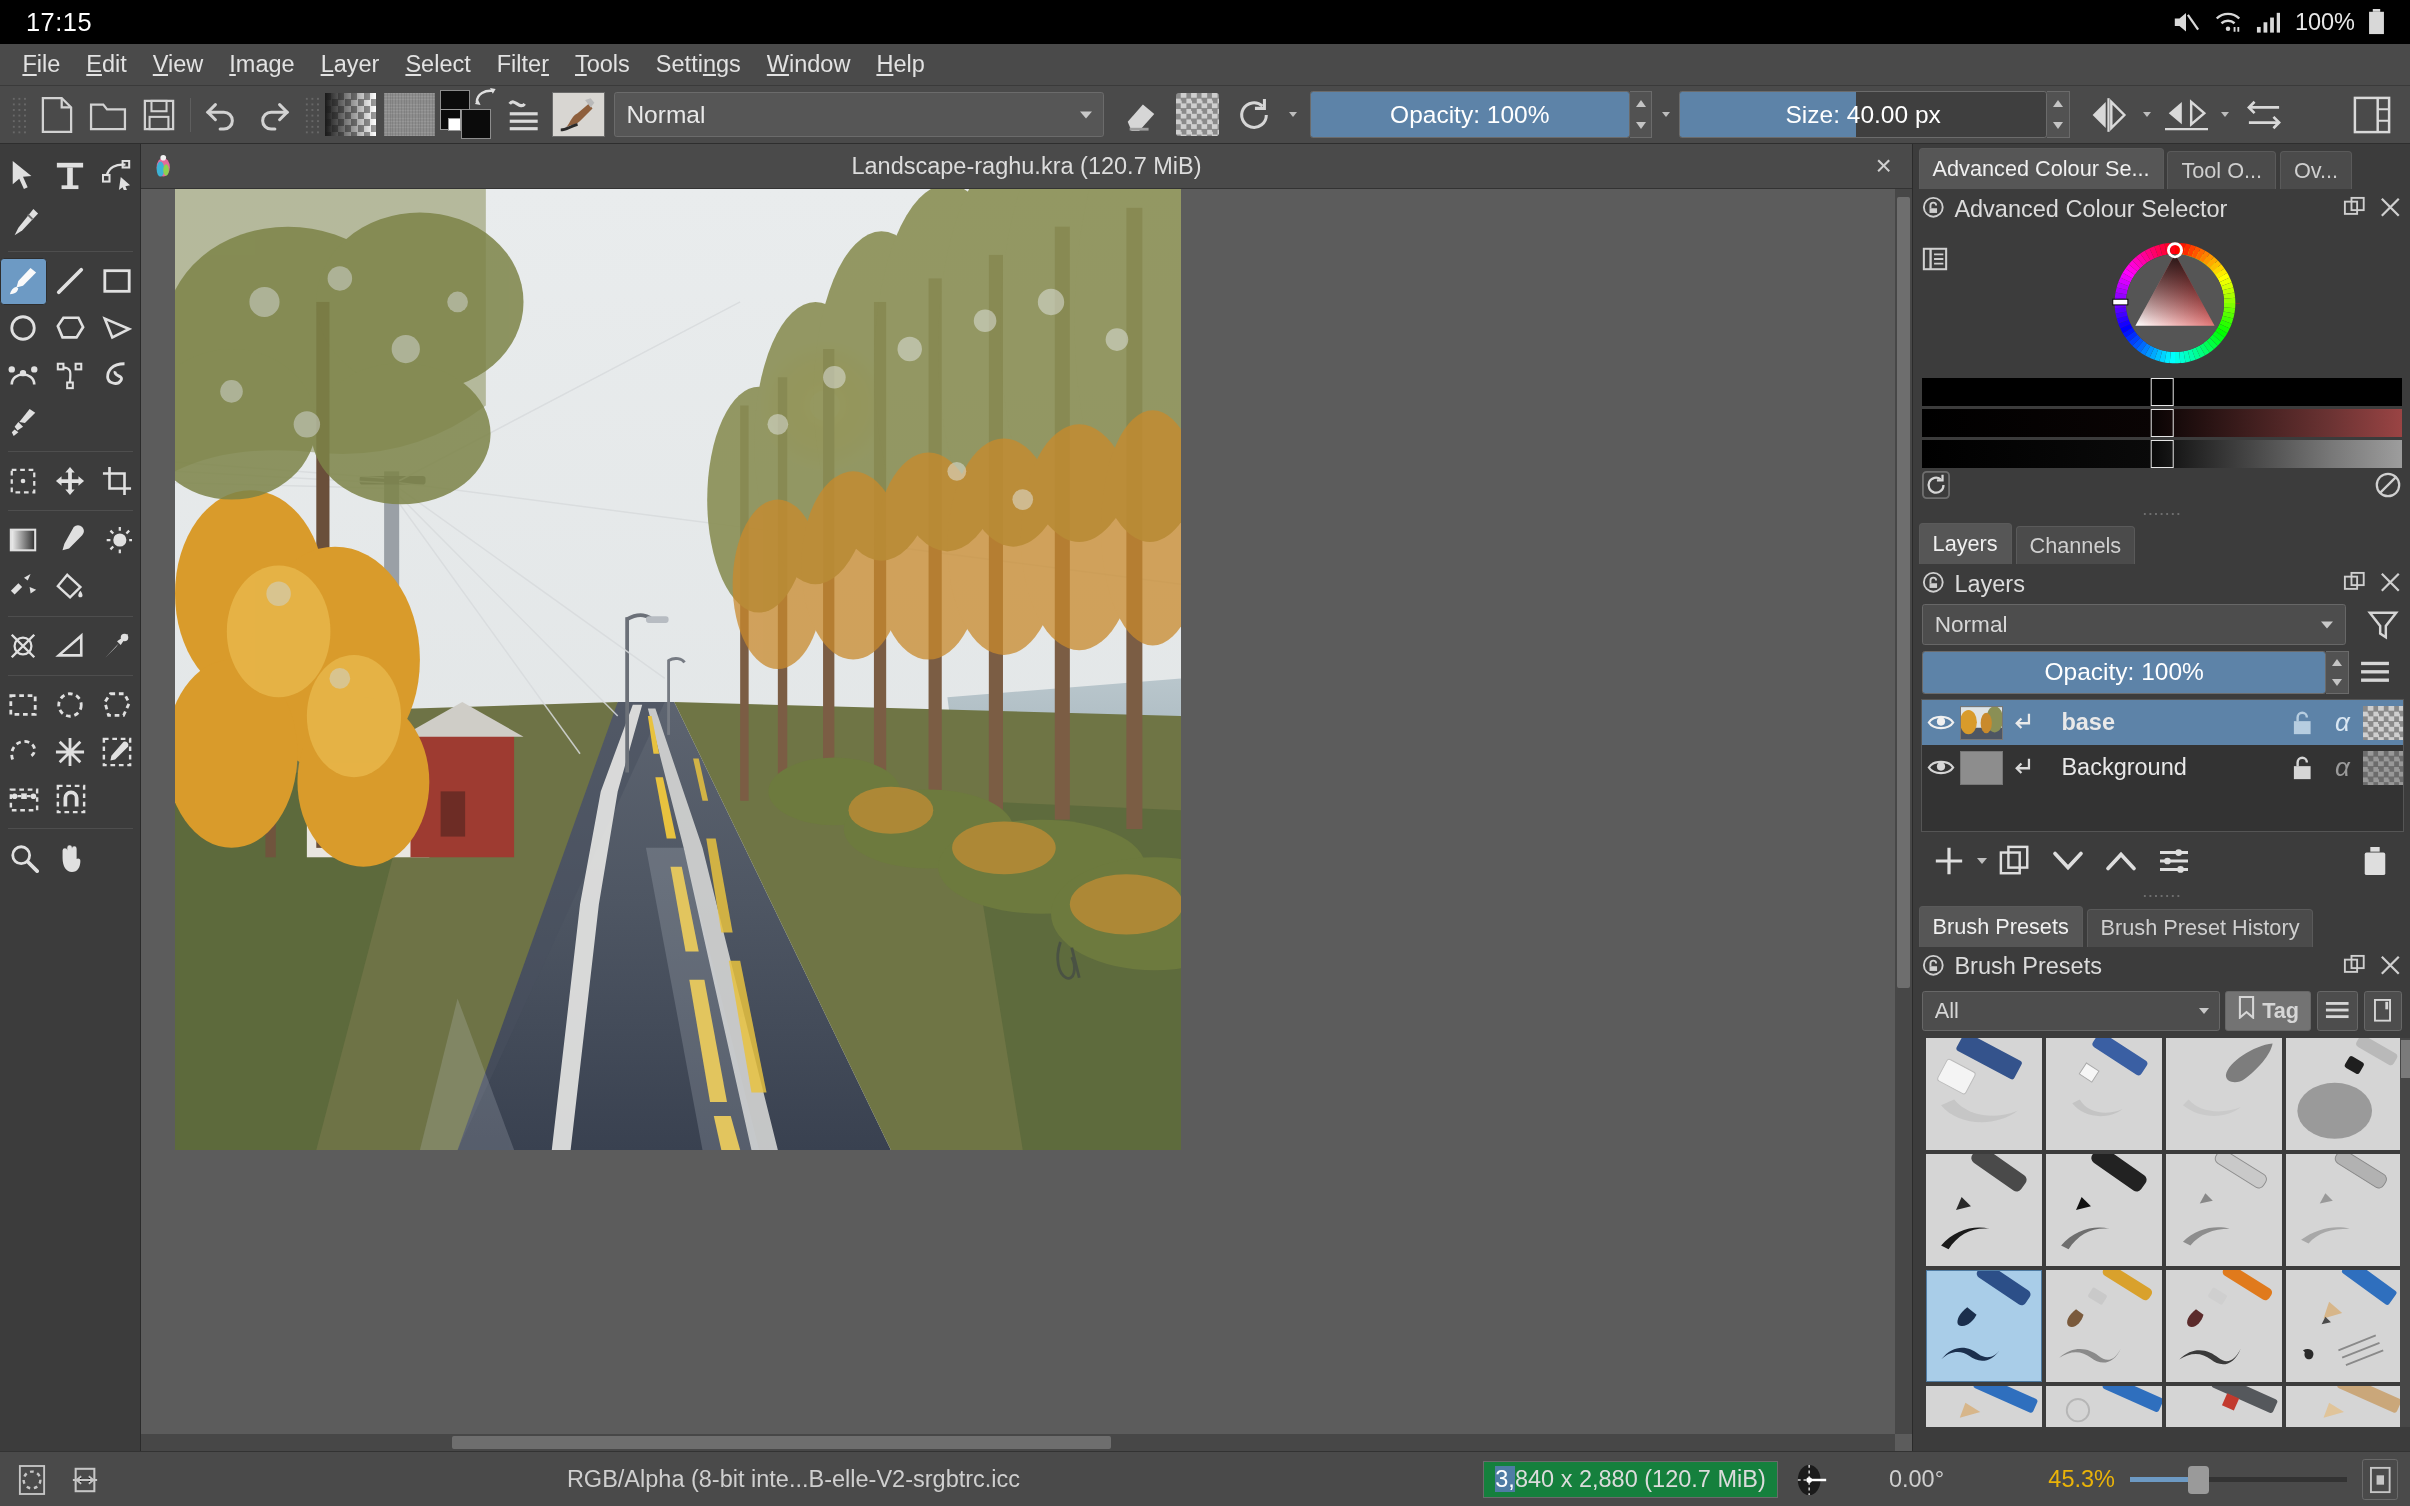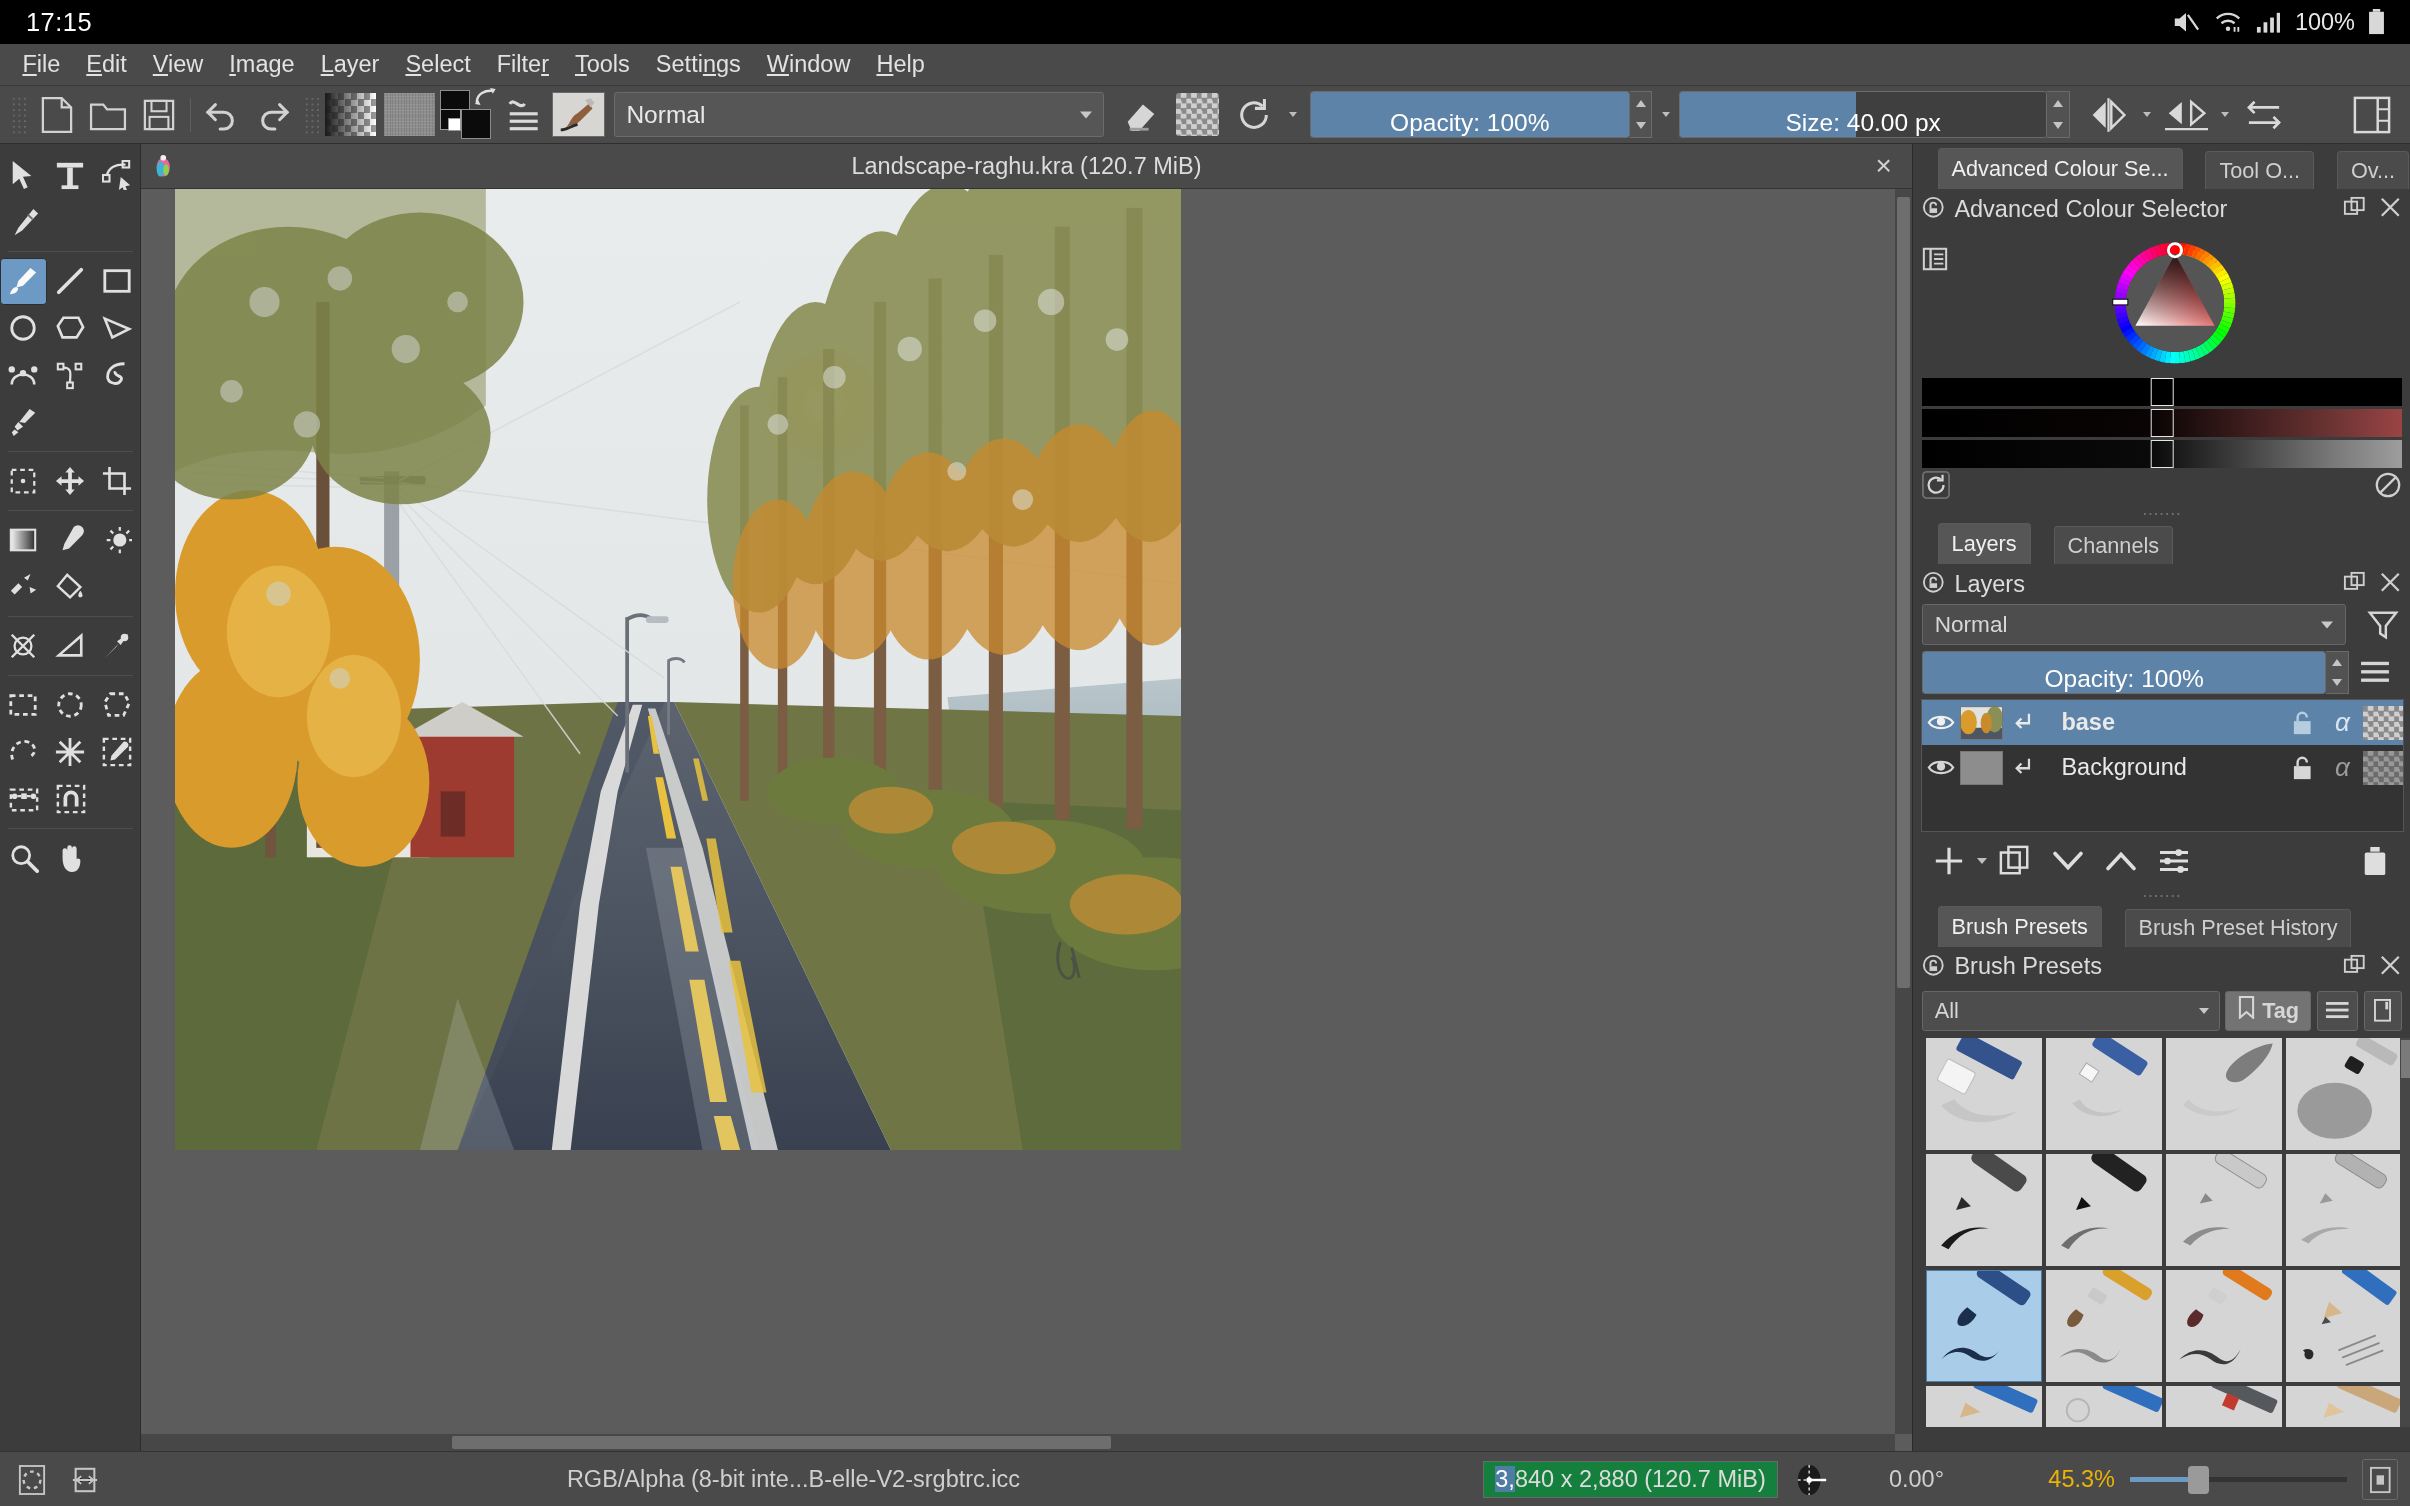--- a/index.html
+++ b/index.html
@@ -50,21 +50,21 @@
   .fgbg .arrows{ position:absolute; right:-1.9px; top:-3.8px; }
   .brushprev { width:53px;height:45px; background:#d8d6d2; border:0.9px solid #6a6a6a;
                display:flex;align-items:center;justify-content:center;}
   .combo { height:45px; background:#565656; border:0.9px solid #6b6b6b; border-radius:2.8px;
            display:flex; align-items:center; padding:0 11.3px; position:relative;}
   .combo span.val { font-size:24.5px; color:#e8e8e8;}
   .combo .caret { position:absolute; right:11.3px; top:50%; transform:translateY(-50%);
                   border-left:6.6px solid transparent; border-right:6.6px solid transparent;
                   border-top:7.5px solid #c8c8c8;}
   .slider-box { position:relative; height:47px; border:0.9px solid #6b6b6b; border-radius:2.8px;
-                background:#3f3f3f; display:flex; align-items:flex-end; justify-content:center;
+                background:#3f3f3f; display:flex; align-items:center; justify-content:center;
                 overflow:hidden;}
   .slider-fill { position:absolute; left:0; top:0; bottom:0; background:#5d83a8;}
   .slider-box .txt { position:relative; font-size:24.5px; color:#ffffff; z-index:2;}
   .spin { width:22.6px; height:47px; display:flex; flex-direction:column;
           border:0.9px solid #6b6b6b; border-left:none; background:#525252;}
   .spin div { flex:1; display:flex; align-items:center; justify-content:center;}
   .tri-up { border-left:5.6px solid transparent;border-right:5.6px solid transparent;
             border-bottom:7.5px solid #c4c4c4;}
   .tri-dn { border-left:5.6px solid transparent;border-right:5.6px solid transparent;
             border-top:7.5px solid #c4c4c4;}
@@ -101,21 +101,21 @@
                    background:#6e6e6e; border-radius:1.9px;}
 
   
   #right { width:499px; background:#3c3c3c; display:flex; flex-direction:column;
            border-left:0.9px solid #2b2b2b;}
   .tabstrip { display:flex; align-items:flex-end; height:45px; background:#3c3c3c;
               padding-left:5.6px; gap:3.8px; }
   .dtab { height:38px; padding:0 13px; background:#4b4b4b; border:0.9px solid #5a5a5a;
           border-bottom:none; border-radius:3.8px 3.8px 0 0; font-size:21.7px; color:#cfcfcf;
           display:flex; align-items:center; max-width:245px; overflow:hidden;
-          white-space:nowrap;margin-left:19px;}
+          white-space:nowrap;}
   .dtab.active { background:#565656; color:#f0f0f0; height:41px;}
   .dhead { height:40px; display:flex; align-items:center; gap:9.4px; padding:0 9.4px;}
   .dhead .t { font-size:23.5px; color:#dcdcdc; }
   .dhead .sp { margin-left:auto; display:flex; gap:13px; align-items:center;}
 
   
   #colsel { padding:3.8px 9.4px 5.6px 9.4px; position:relative;}
   #wheel-row{ display:flex; align-items:flex-start;}
   #wheel { position:relative; width:132px; height:132px; margin:3.8px auto 0 auto;}
   .shades { margin-top:9.4px; }

